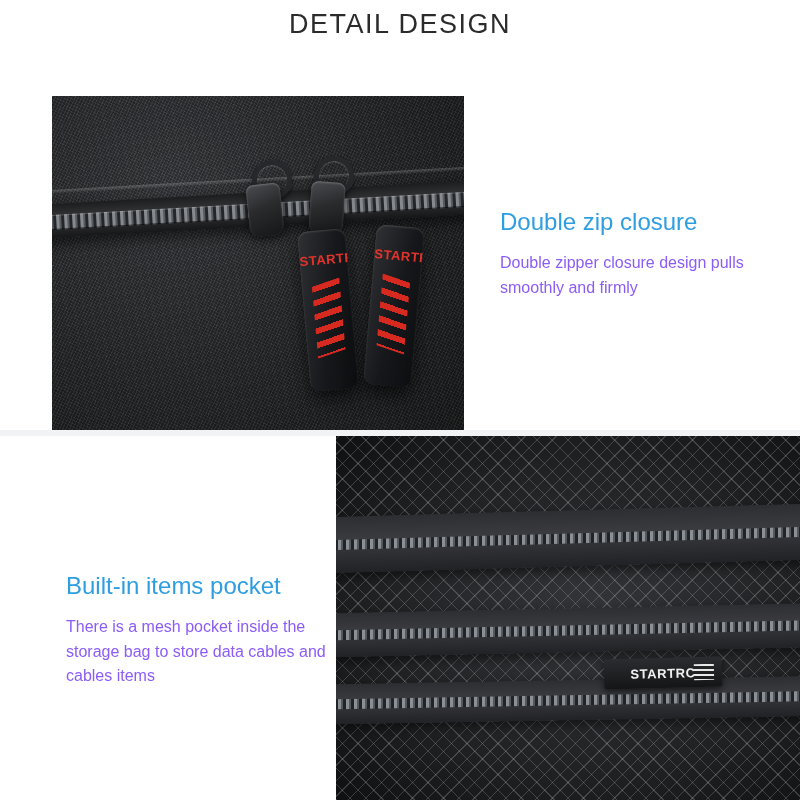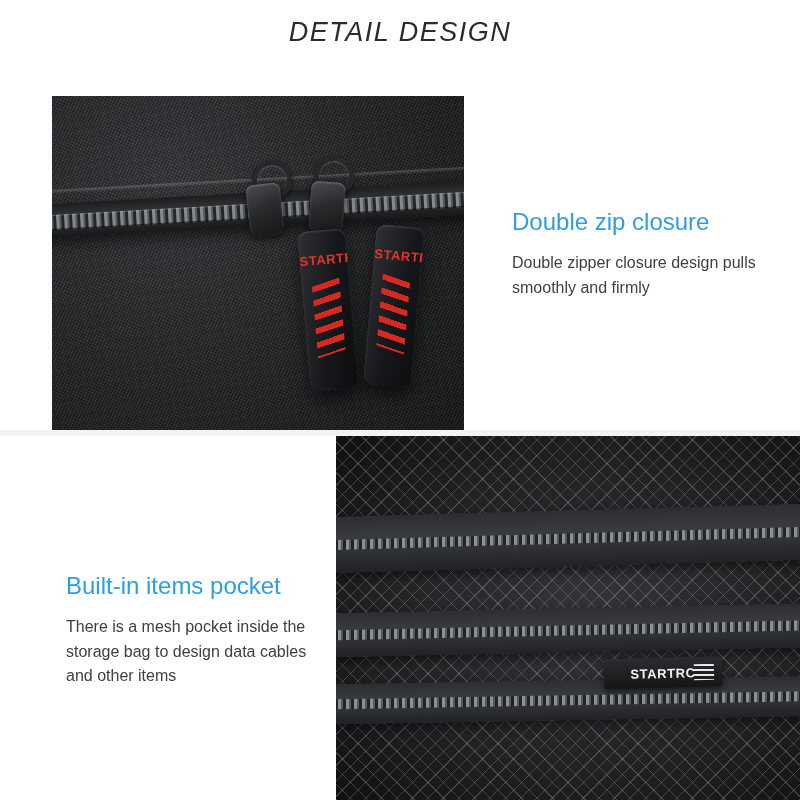--- a/index.html
+++ b/index.html
@@ -21,23 +21,22 @@
   }
 
   
   .title-bar {
     position: absolute;
     top: 0; left: 0;
     width: 800px;
     height: 48px;
     background: #ffffff;
     display: flex;
-    align-items: flex-end;
+    align-items: center;
     justify-content: center;
-    font-style: italic;
   }
   .title-text {
     font-size: 27px;
     letter-spacing: 1.5px;
     color: #2b2b2b;
     font-weight: 400;
   }
 
   
   .panel-one {
@@ -153,33 +152,33 @@
     background-image: repeating-linear-gradient(180deg,
       #d6291f 0 6px,
       transparent 6px 14px);
     transform: skewY(-14deg);
   }
   .pull .bars.r { transform: skewY(14deg); }
 
   
   .text-one {
     position: absolute;
-    left: 512px;
+    left: 500px;
     top: 160px;
     width: 260px;
   }
   .headline-blue {
     color: #2f9ee0;
     font-size: 24px;
     font-weight: 400;
     margin: 0 0 14px 0;
     line-height: 1.2;
   }
   .body-text {
-    color: #404040;
+    color: #8b5cf6;
     font-size: 16px;
     line-height: 1.55;
     margin: 0;
   }
 
   
   .panel-two {
     position: absolute;
     top: 436px; left: 0;
     width: 800px;
@@ -325,16 +324,16 @@
       <div class="band-teeth"></div>
     </div>
     <div class="label-patch">
       <span class="txt">STARTRC</span>
       <span class="stripes"></span>
     </div>
   </div>
 
   <div class="text-two">
     <p class="headline-blue">Built-in items pocket</p>
-    <p class="body-text">There is a mesh pocket inside the storage bag to design data cables and other items</p>
+    <p class="body-text">There is a mesh pocket inside the storage bag to store data cables and cables items</p>
   </div>
 
 </div>
 
 </body></html>

